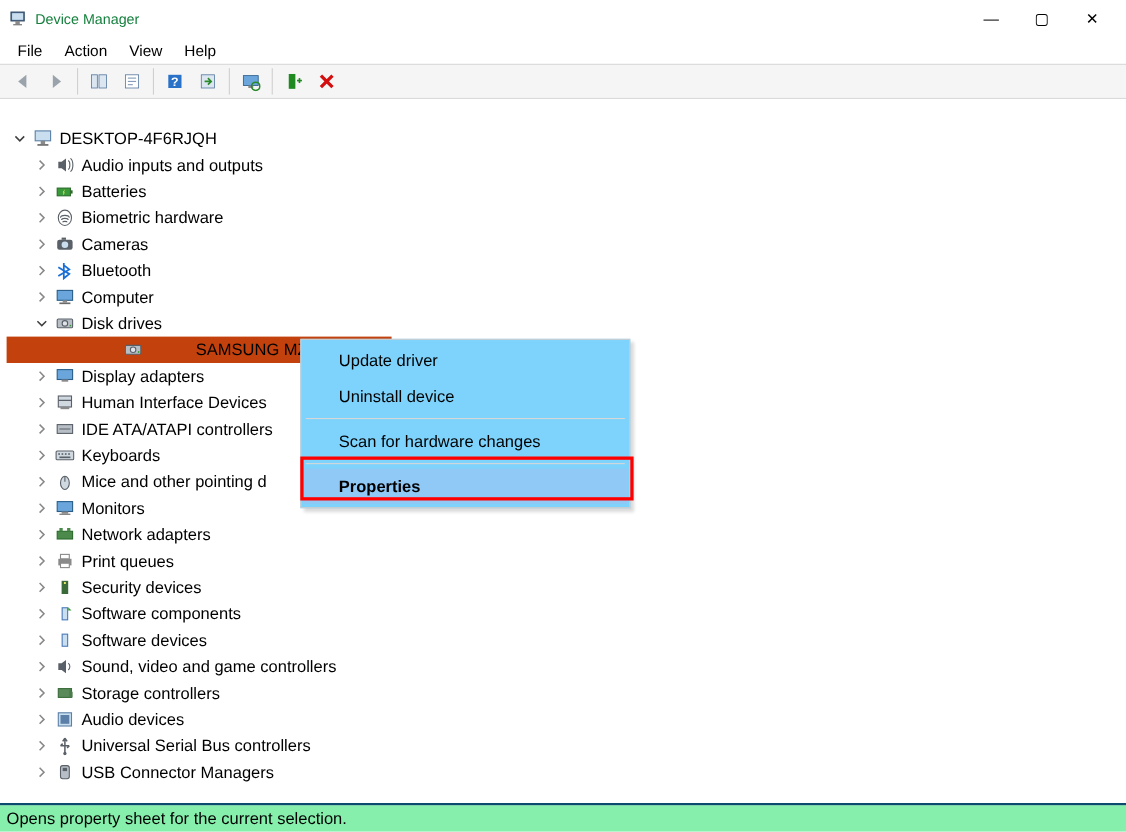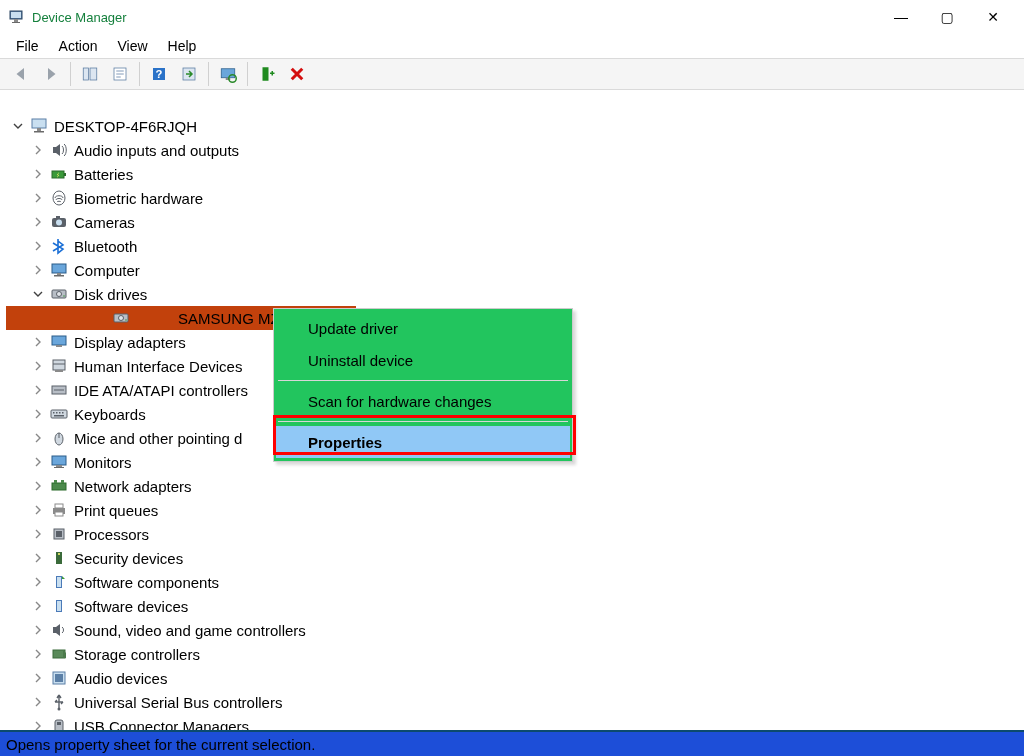--- a/index.html
+++ b/index.html
@@ -37,28 +37,28 @@
 .exp svg { width:10px;height:10px; }
 .node-icon { width:18px; height:18px; margin:0 4px 0 2px; display:flex; align-items:center; justify-content:center; }
 .node-icon svg{width:18px;height:18px;}
 .node-label { font-size:15px; padding:0 2px; }
 .indent0 { padding-left:4px; }
 .indent1 { padding-left:24px; }
 .indent2 { padding-left:44px; }
 .selected { background:#c2410c;gap:42px; }
 
 
-.ctx { position:absolute; border:1px solid #cccccc; background:#22c55e; box-shadow:3px 3px 3px rgba(0,0,0,.15); padding:3px 2px; z-index:10;}
+.ctx { position:absolute; border:1px solid #cccccc; background:#7dd3fc; box-shadow:3px 3px 3px rgba(0,0,0,.15); padding:3px 2px; z-index:10;}
 .ctx-item { height:32px; display:flex; align-items:center; padding:0 20px 0 32px; font-size:15px; cursor:default; white-space:nowrap; }
 .ctx-item.hl { background:#90c8f6; font-weight:700; }
 .ctx-sep { height:1px; background:#d7d7d7; margin:4px 2px; }
 .ctx-highlight-box { position:absolute; border:3px solid #ff0000; pointer-events:none; z-index:11; }
 
 
-.statusbar { height:24px; display:flex; align-items:center; padding:0 6px; font-size:15px; color:#000; background:#1d4ed8;}
+.statusbar { height:24px; display:flex; align-items:center; padding:0 6px; font-size:15px; color:#000; background:#86efac;}
 
 </style>
 </head>
 <body>
 
 <div class="titlebar">
   <span class="app-icon">
     <svg viewBox="0 0 16 16">
         <rect x="2" y="2" width="12" height="8" fill="#5b7fa6" stroke="#2b4560"></rect>
         <rect x="3" y="3" width="10" height="6" fill="#c9dff0"></rect>
@@ -409,34 +409,20 @@
         <span class="node-label">Print queues</span>
       </div>
       <div class="node indent1">
         <span class="exp">
           <svg viewBox="0 0 10 10">
             <path d="M3 1 L7 5 L3 9" stroke="#888" stroke-width="1.4" fill="none"></path>
           </svg>
         </span>
         <span class="node-icon">
           <svg viewBox="0 0 18 18">
-            <rect x="4" y="4" width="10" height="10" fill="#b8bec6" stroke="#5a6068"></rect>
-            <rect x="6" y="6" width="6" height="6" fill="#5a6068"></rect>
-          </svg>
-        </span>
-        <span class="node-label">Processors</span>
-      </div>
-      <div class="node indent1">
-        <span class="exp">
-          <svg viewBox="0 0 10 10">
-            <path d="M3 1 L7 5 L3 9" stroke="#888" stroke-width="1.4" fill="none"></path>
-          </svg>
-        </span>
-        <span class="node-icon">
-          <svg viewBox="0 0 18 18">
             <rect x="6" y="3" width="6" height="12" fill="#3a6a3a"></rect>
             <circle cx="9" cy="5" r="1" fill="#fffa70"></circle>
           </svg>
         </span>
         <span class="node-label">Security devices</span>
       </div>
       <div class="node indent1">
         <span class="exp">
           <svg viewBox="0 0 10 10">
             <path d="M3 1 L7 5 L3 9" stroke="#888" stroke-width="1.4" fill="none"></path>

